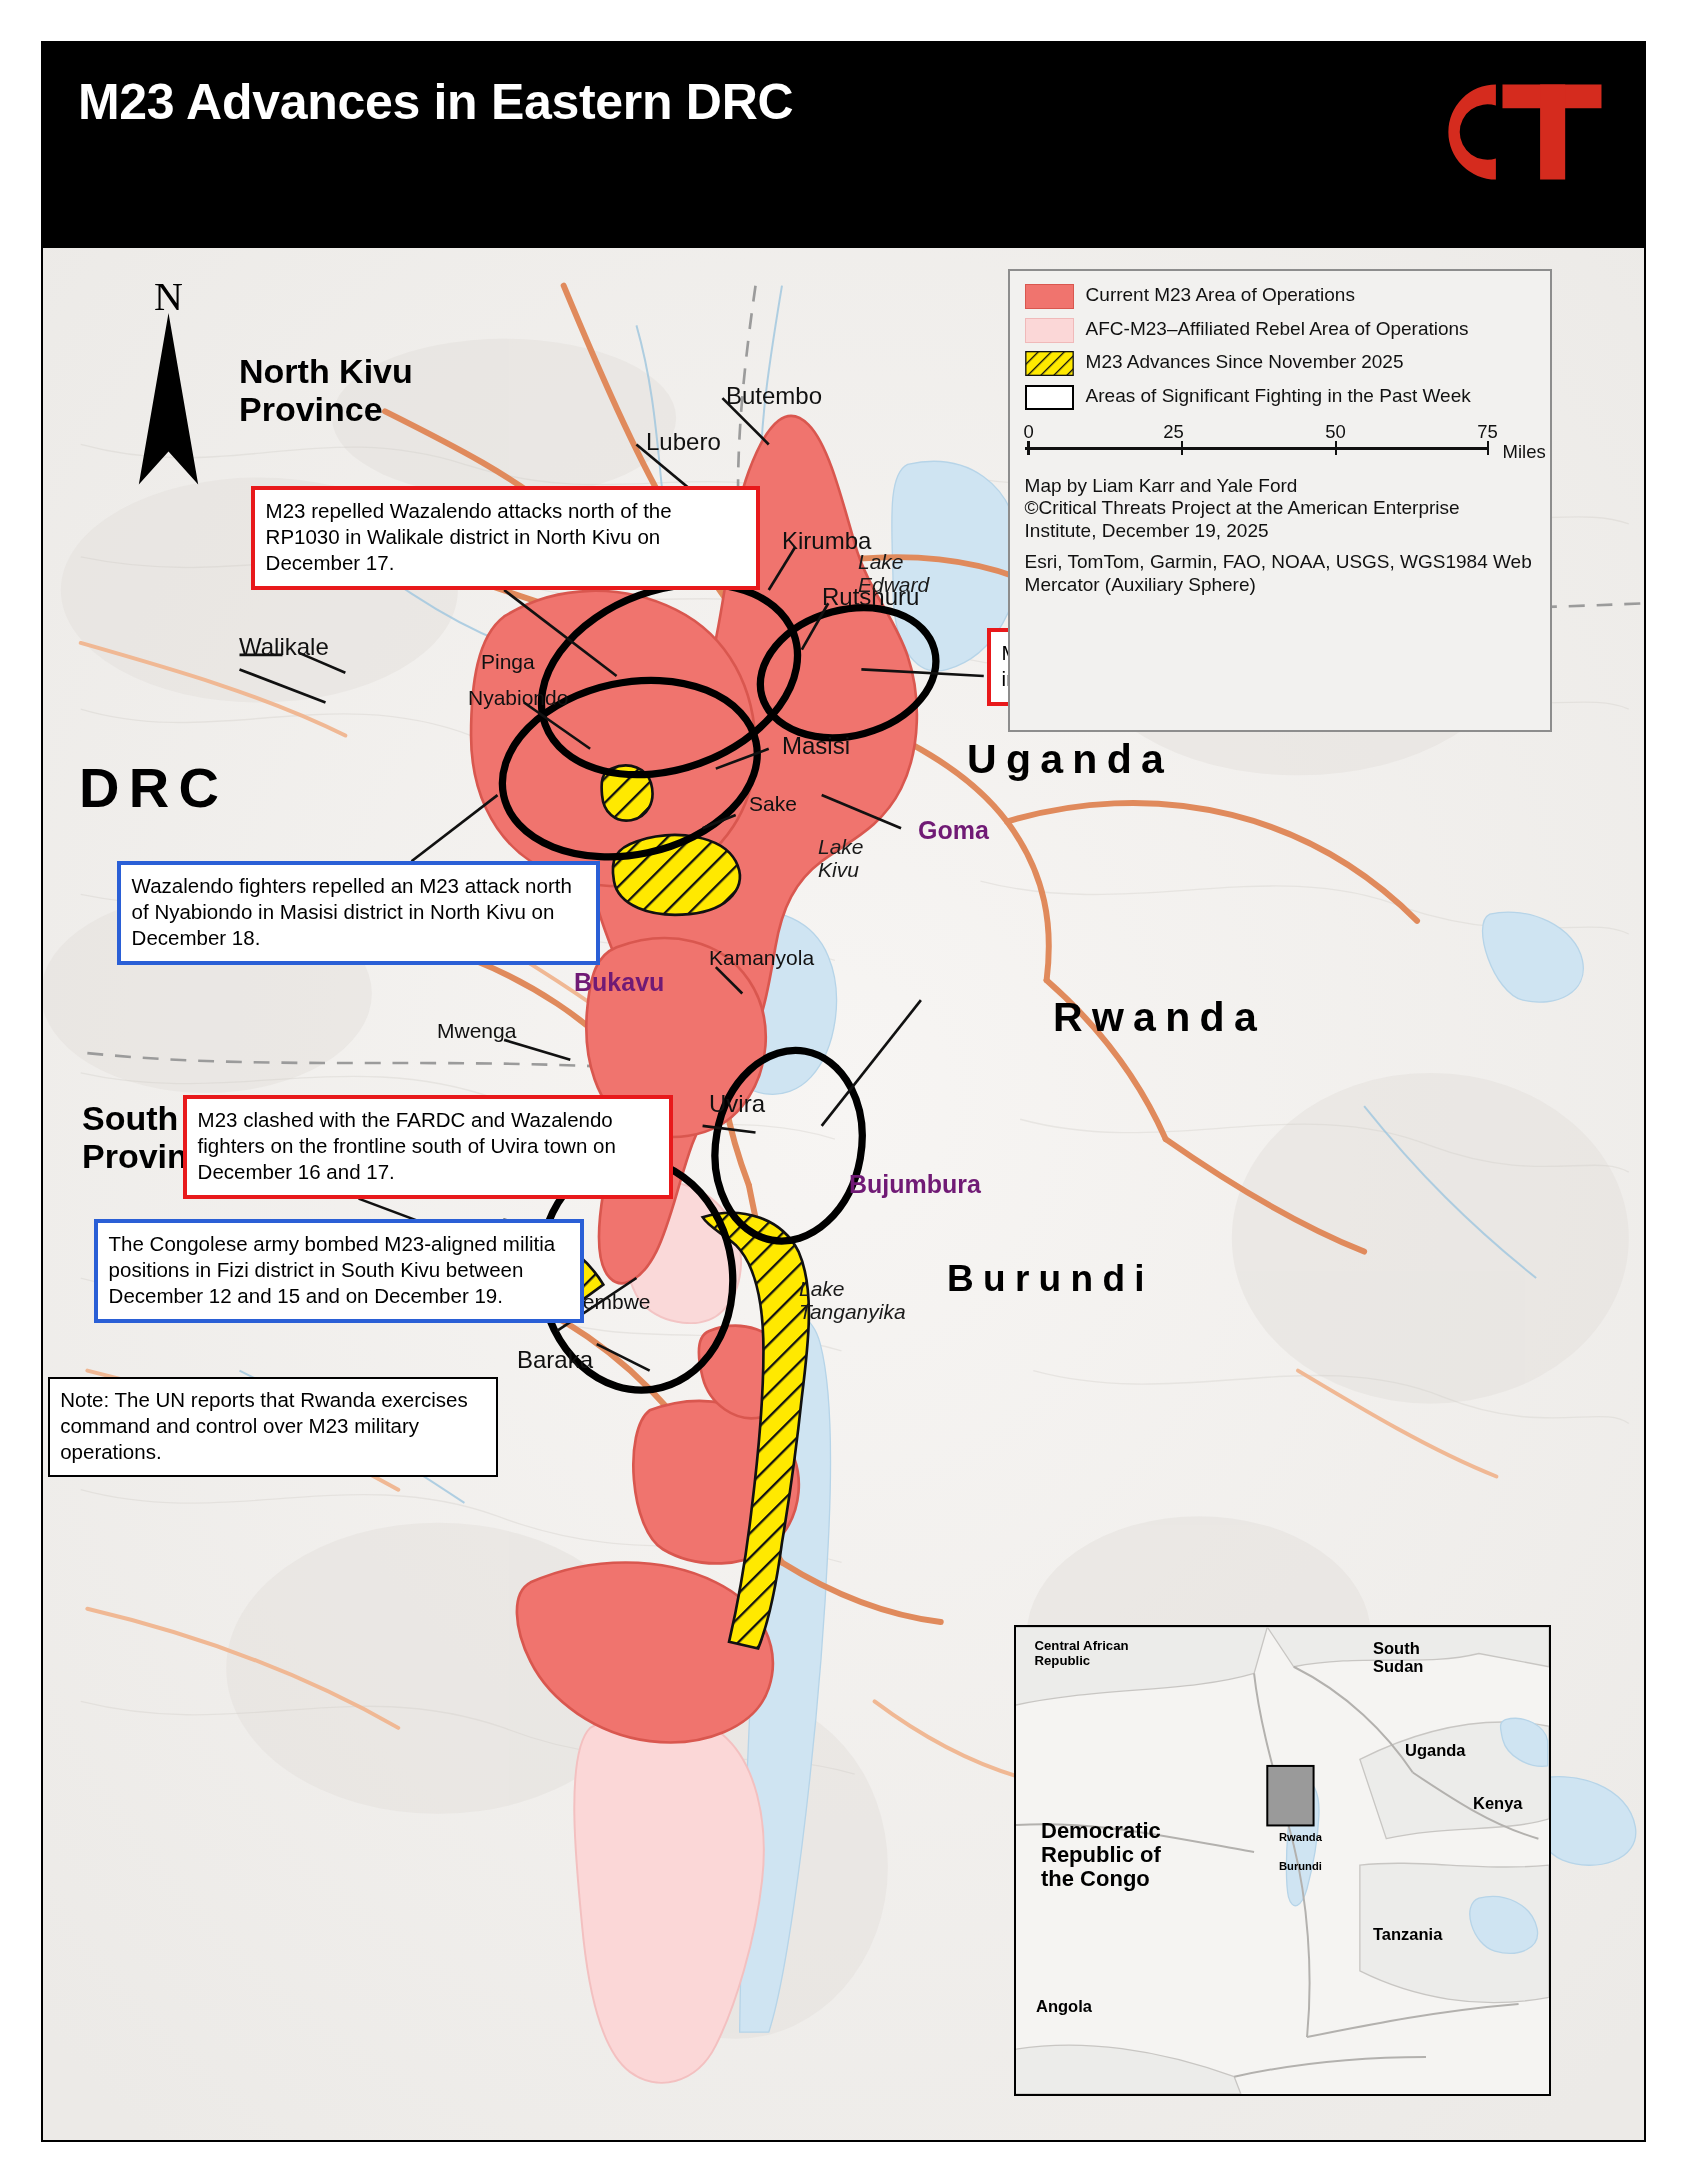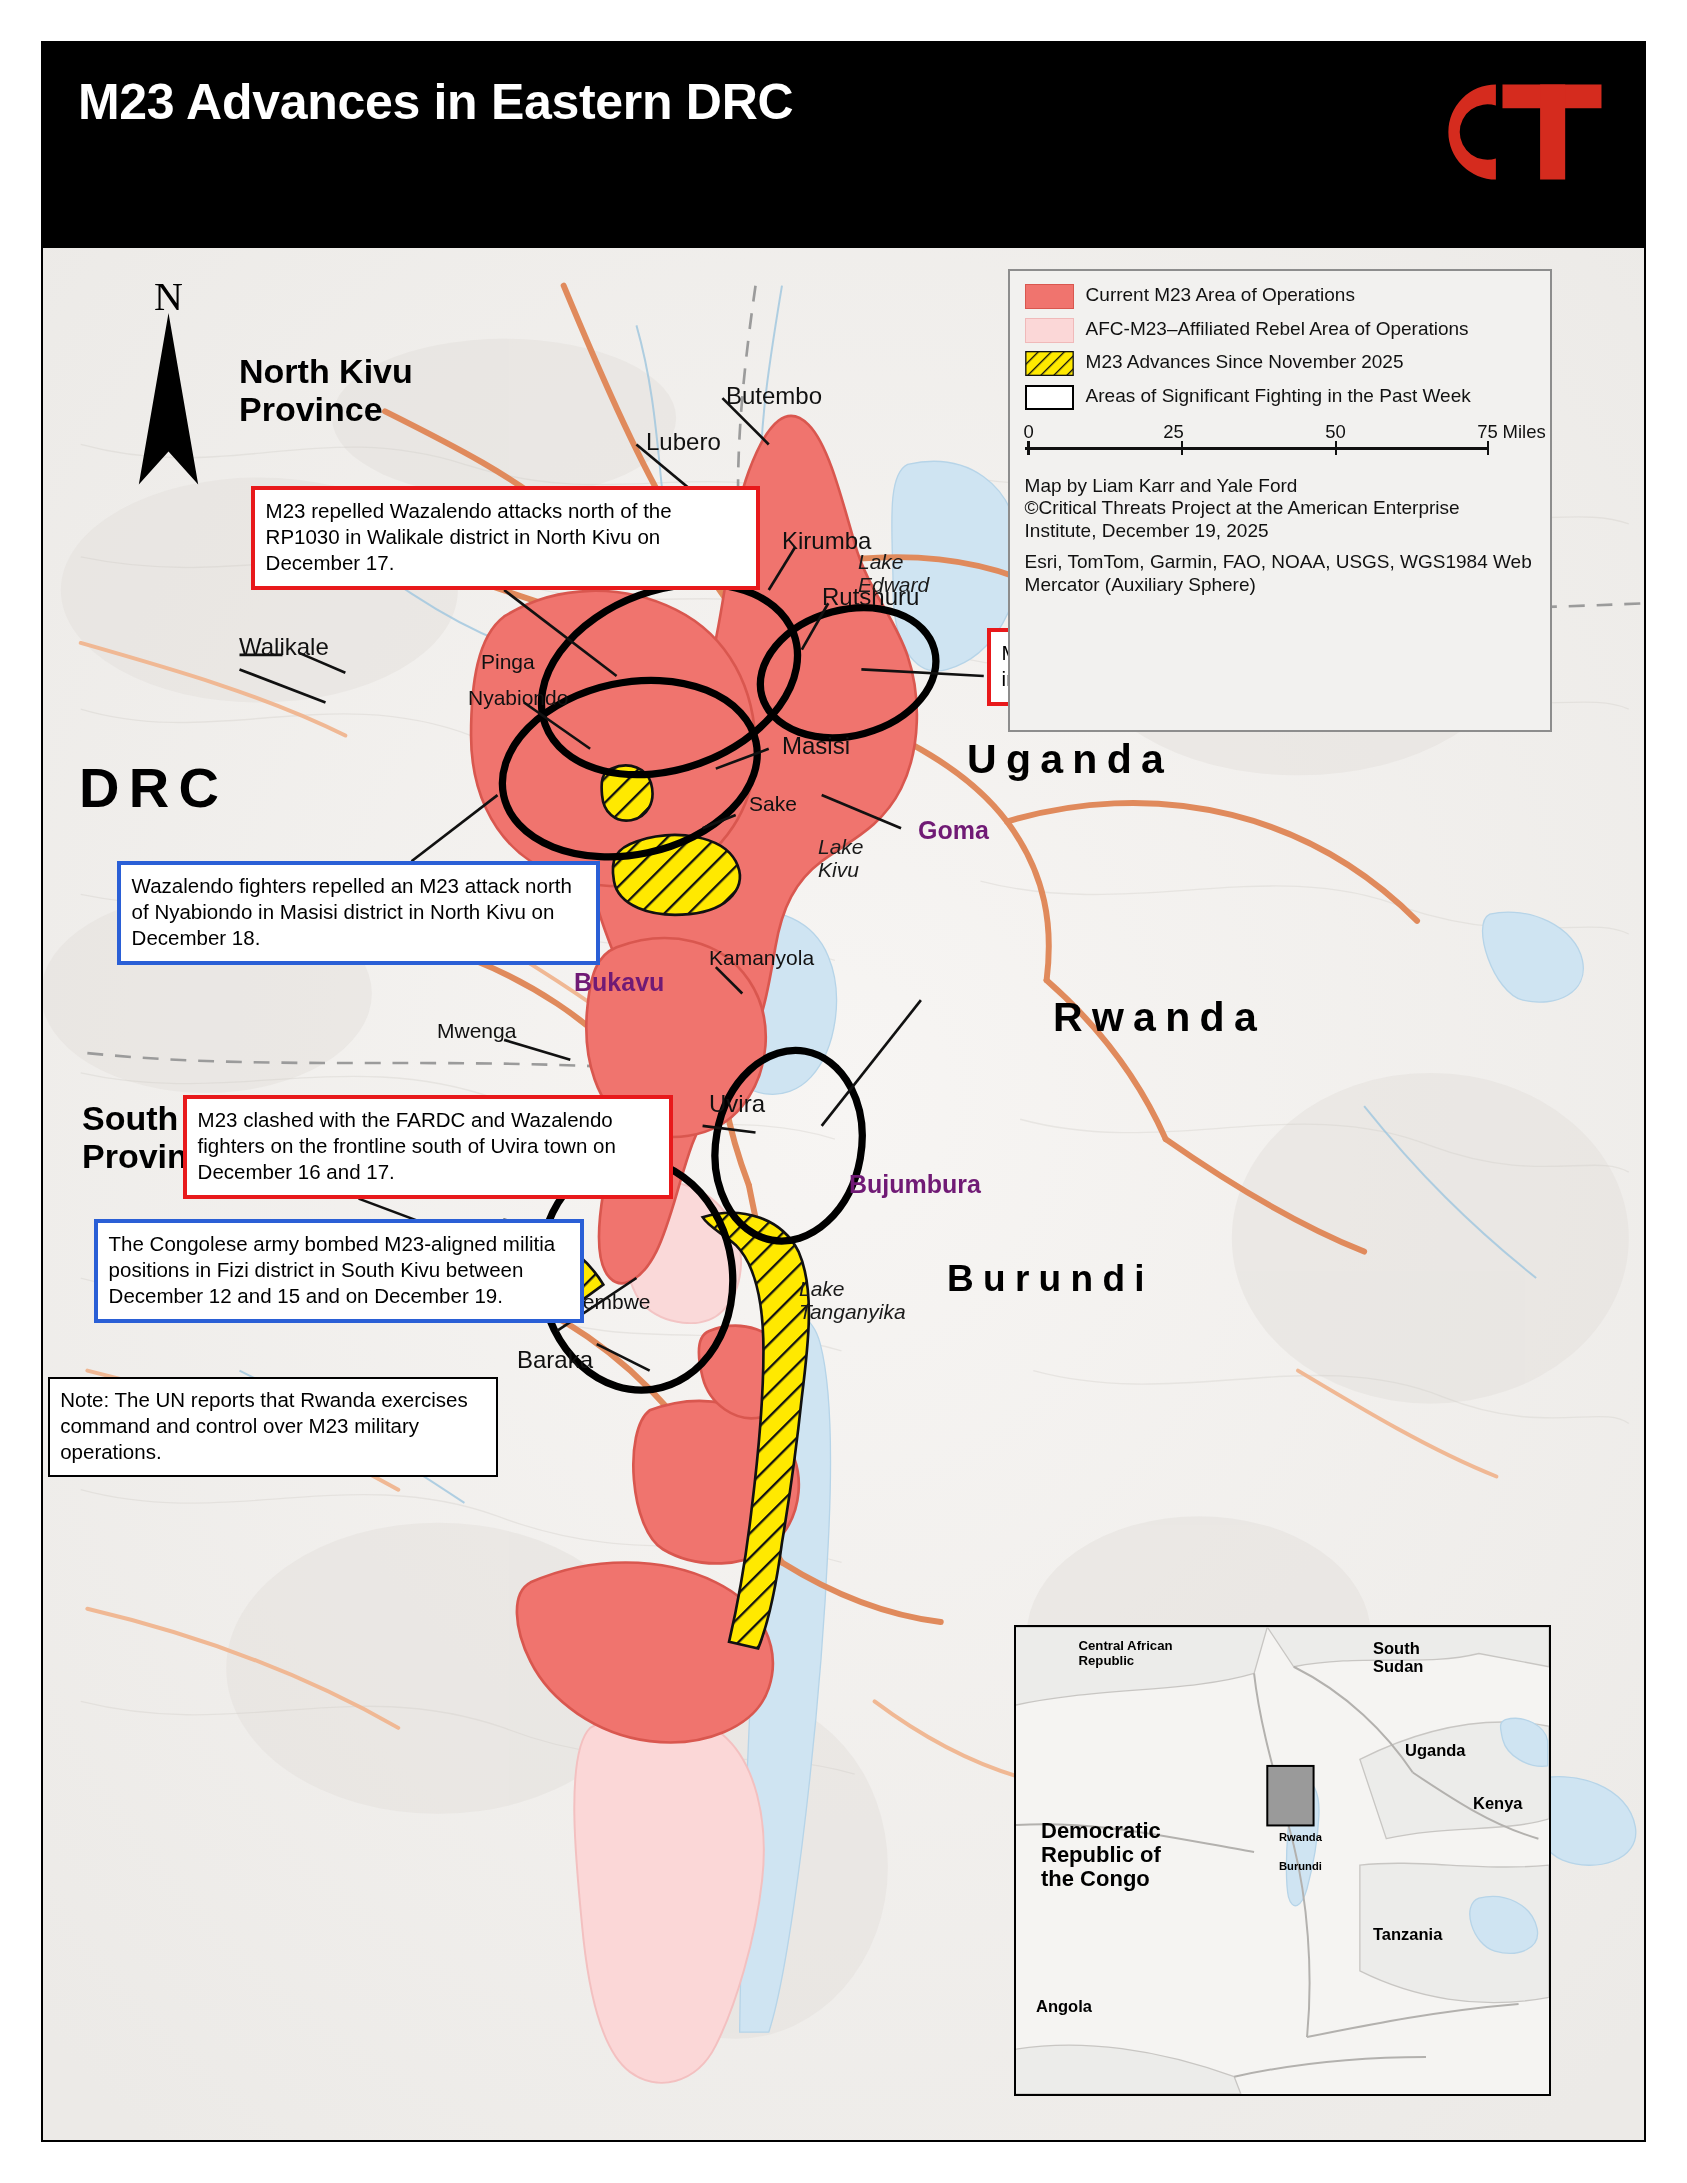--- a/index.html
+++ b/index.html
@@ -168,20 +168,21 @@
   .scale-num {
     position: absolute;
     font-size: 18.5px;
     color: #111;
     transform: translateX(-50%);
   }
   .scale-unit {
     position: absolute;
     font-size: 18.5px;
     color: #111;
+    margin-top: 20px;
   }
   .scale-line {
     position: absolute;
     top: 26.5px; left: 0;
     width: 463px; height: 3.3px;
     background: #111;
   }
   .scale-tick {
     position: absolute;
     top: 20px;
@@ -548,21 +549,21 @@
         <path d="M360 70 C370 160 400 250 420 330 C440 410 450 520 440 620"></path>
         <path d="M-10 300 C120 290 240 320 360 340"></path>
         <path d="M420 60 C500 100 560 160 600 220"></path>
         <path d="M600 220 C660 260 720 300 790 320"></path>
         <path d="M440 620 C540 600 640 580 760 570"></path>
         <path d="M330 680 C420 660 520 650 620 650"></path>
       </g>
       <rect x="380" y="210" width="70" height="90" fill="#9a9a9a" stroke="#000" stroke-width="3"></rect>
     </svg>
 
-    <div class="inset-lbl small" style="left:18.5px;top:12px;white-space:pre-line;margin-left:44px;">Central African
+    <div class="inset-lbl small" style="left:18.5px;top:12px;white-space:pre-line;">Central African
 Republic</div>
     <div class="inset-lbl med" style="left:357px;top:12px;white-space:pre-line;font-weight:bold;">South
 Sudan</div>
     <div class="inset-lbl med" style="left:389px;top:114px;font-weight:bold;">Uganda</div>
     <div class="inset-lbl med" style="left:457px;top:167px;font-weight:bold;">Kenya</div>
     <div class="inset-lbl big" style="left:25px;top:192px;white-space:pre-line;font-weight:bold;">Democratic
 Republic of
 the Congo</div>
     <div class="inset-lbl tiny" style="left:263px;top:204px;">Rwanda</div>
     <div class="inset-lbl tiny" style="left:263px;top:233px;">Burundi</div>

